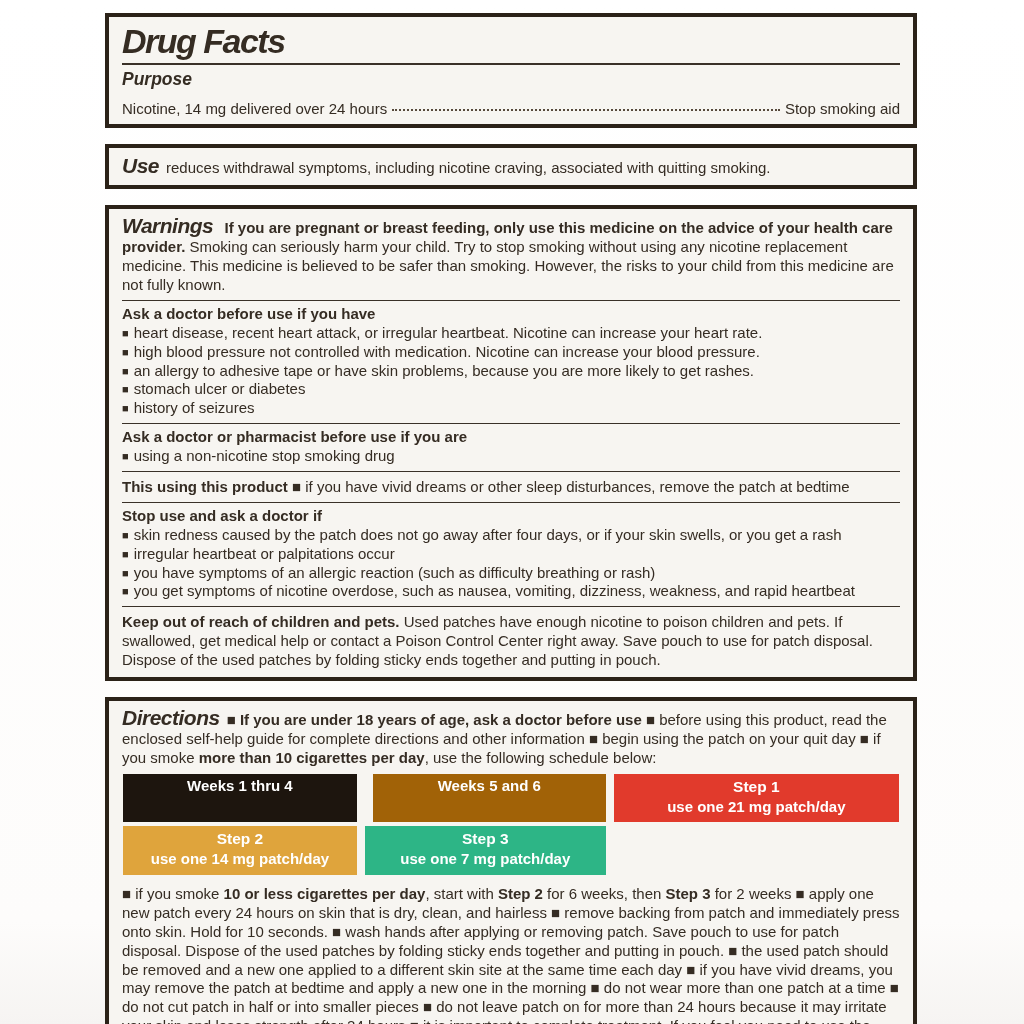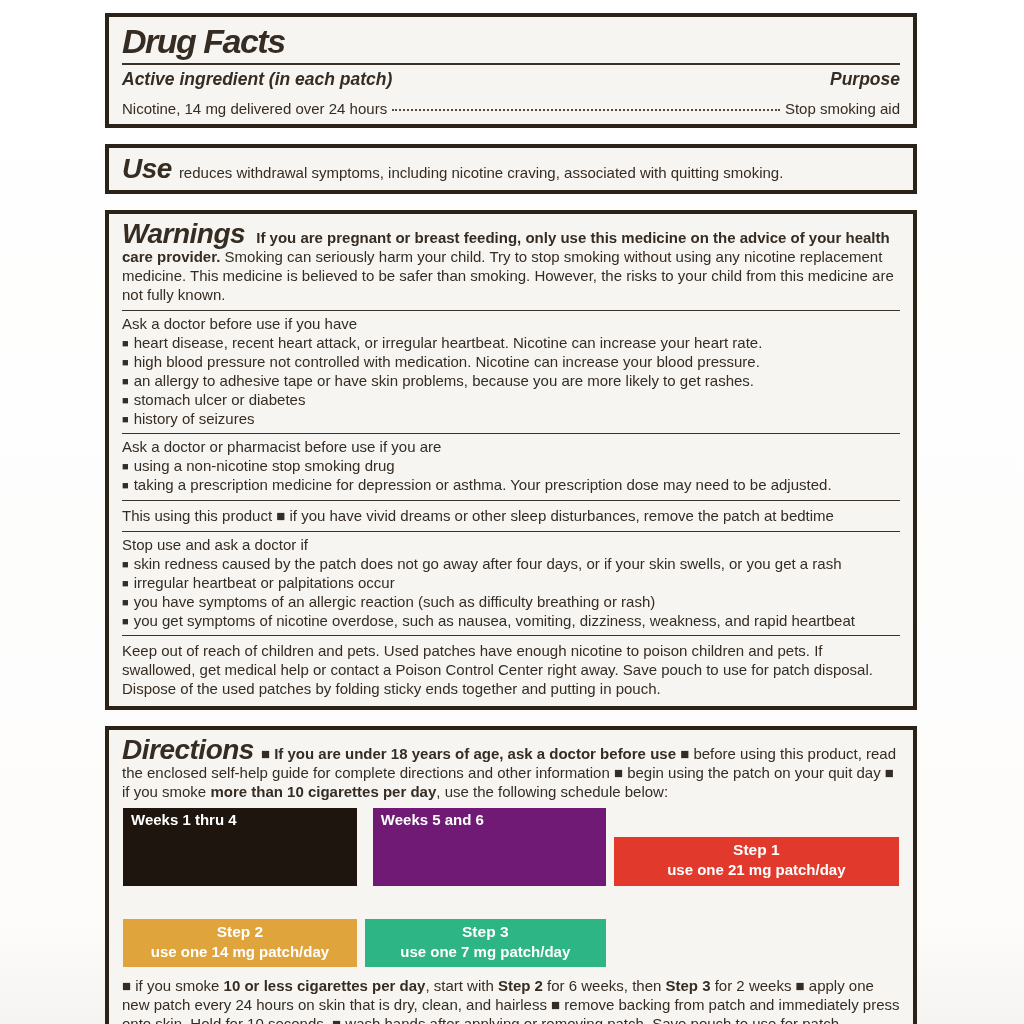--- a/index.html
+++ b/index.html
@@ -15,53 +15,52 @@
     display:flex;flex-direction:column;gap:16px;
     box-sizing:border-box;
   }
   .box{
     border:4px solid #2b2218;
     background:#f7f5f1;
     padding:4px 13px 7px;
   }
   
   .h1{font-size:34px;font-weight:bold;font-style:italic;letter-spacing:-1.5px;line-height:1.1;padding-top:2px;}
-  .h2{font-size:28px;font-weight:bold;font-style:italic;letter-spacing:-0.5px;padding-right:7px;line-height:1;}
-  .subhead{font-weight:normal;}
+  .h2{font-size:21px;font-weight:bold;font-style:italic;letter-spacing:-0.5px;padding-right:7px;line-height:1;}
+  .subhead{font-weight:bold;}
   .body{font-size:15px;line-height:1.26;margin:0;}
   b,.b{font-weight:bold;}
   .rule{border-top:2px solid #3a3128;margin:3px 0 4px;}
   .thin{border-top:1.5px solid #3a3128;margin:5px 0 4px;}
   
   .ai-row{display:flex;justify-content:space-between;align-items:baseline;font-weight:bold;font-style:italic;font-size:17.5px;margin-top:3px;}
   .dot-row{display:flex;align-items:baseline;font-size:15px;margin-top:10px;}
   .leader{flex:1;margin:0 5px;border-bottom:2px dotted #57493b;transform:translateY(-3px);}
   
   ul.bullets{list-style:none;margin:0;padding:0;font-size:15px;line-height:1.26;}
   ul.bullets li{padding:0;}
   .sq{font-size:11px;margin-right:5px;position:relative;top:-1px;}
   
   .sched{display:grid;grid-template-columns:1fr 1.03fr 1.22fr;column-gap:8px;row-gap:4px;margin:6px 1px 8px;}
-  .sched .hdr{color:#fff;font-weight:bold;font-size:15px;text-align:left;padding:3px 8px 4px;}
-  .sched .cell{color:#fff;font-weight:bold;text-align:center;font-size:15px;line-height:1.3;padding:3px 0 6px;margin-top:29px;}
+  .sched .hdr{color:#fff;font-weight:bold;font-size:15px;text-align:center;padding:3px 0 4px;}
+  .sched .cell{color:#fff;font-weight:bold;text-align:center;font-size:15px;line-height:1.3;padding:3px 0 6px;}
   .sched .step{font-size:15.5px;}
   .use-row{display:flex;align-items:baseline;padding-top:3px;}
   .warn-p{margin:0;padding-top:2px;}
 </style>
 </head>
 <body>
 
 <div class="page">
   <div class="label">
 
     <div class="box">
       <div class="h1">Drug Facts</div>
       <div class="rule"></div>
       <div class="ai-row">
-        <span>Active ingredient (in each patch)</span>
         <span>Purpose</span>
       </div>
       <div class="dot-row">
         <span>Nicotine, 14 mg delivered over 24 hours</span>
         <span class="leader"></span>
         <span>Stop smoking aid</span>
       </div>
     </div>
 
     <div class="box">
@@ -84,21 +83,20 @@
         <li><span class="sq">■</span><span>high blood pressure not controlled with medication. Nicotine can increase your blood pressure.</span></li>
         <li><span class="sq">■</span><span>an allergy to adhesive tape or have skin problems, because you are more likely to get rashes.</span></li>
         <li><span class="sq">■</span><span>stomach ulcer or diabetes</span></li>
         <li><span class="sq">■</span><span>history of seizures</span></li>
       </ul>
 
       <div class="thin"></div>
       <div class="body subhead">Ask a doctor or pharmacist before use if you are</div>
       <ul class="bullets">
         <li><span class="sq">■</span><span>using a non-nicotine stop smoking drug</span></li>
-        <li><span class="sq">■</span><span>taking a prescription medicine for depression or asthma. Your prescription dose may need to be adjusted.</span></li>
       </ul>
 
       <div class="thin"></div>
       <p class="body warn-p">
         <span class="subhead">This using this product</span>
         <span>■ if you have vivid dreams or other sleep disturbances, remove the patch at bedtime</span>
       </p>
 
       <div class="thin"></div>
       <div class="body subhead">Stop use and ask a doctor if</div>
@@ -115,21 +113,21 @@
       </p>
     </div>
 
     <div class="box">
       <p class="body warn-p">
         <span class="h2">Directions</span><span><span style="font-weight: bold;">■ If you are under 18 years of age, ask a doctor before use</span><span> ■ before using this product, read the enclosed self-help guide for complete directions and other information ■ begin using the patch on your quit day ■ if you smoke </span><span style="font-weight: bold;">more than 10 cigarettes per day</span><span>, use the following schedule below:</span></span>
       </p>
 
       <div class="sched">
         <div class="hdr" style="background: rgb(29, 21, 14);">Weeks 1 thru 4</div>
-        <div class="hdr" style="background: #701a75; margin-left: 8px;">Weeks 5 and 6</div>
+        <div class="hdr" style="background: #a16207; margin-left: 8px;">Weeks 5 and 6</div>
         <div class="cell" style="background: rgb(225, 58, 44);">
           <div class="step">Step 1</div>
           <div>use one 21 mg patch/day</div>
         </div>
         <div class="cell" style="background: rgb(223, 164, 60);">
           <div class="step">Step 2</div>
           <div>use one 14 mg patch/day</div>
         </div>
         <div class="cell" style="background: rgb(45, 181, 134);">
           <div class="step">Step 3</div>

